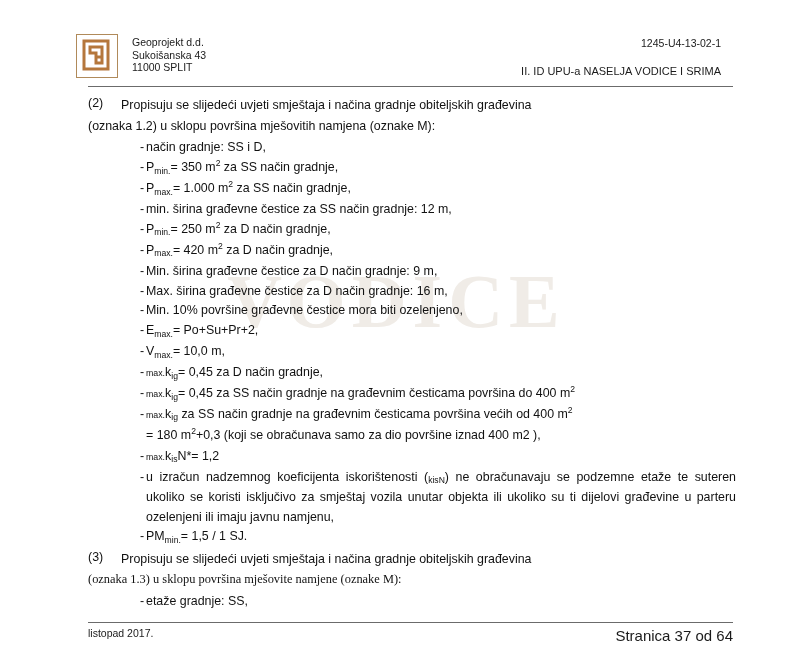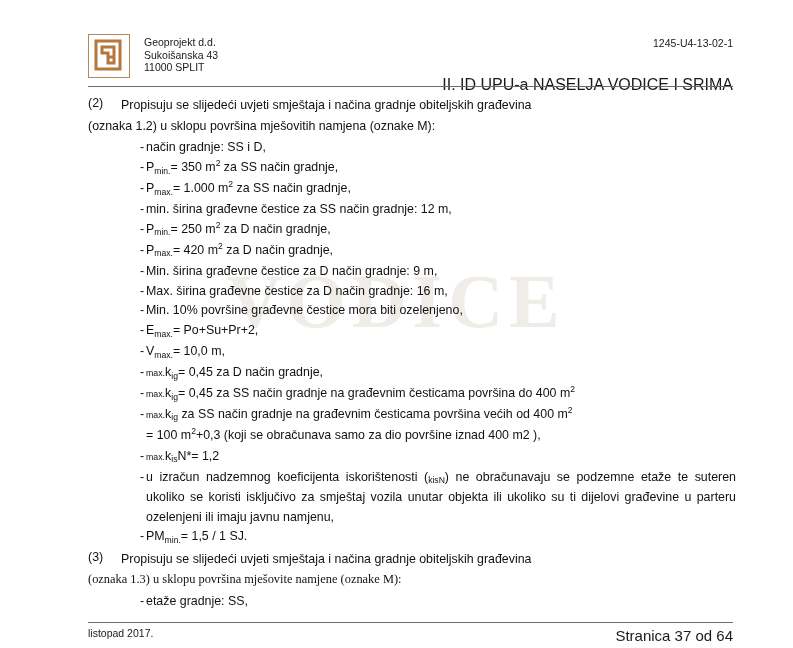--- a/index.html
+++ b/index.html
@@ -33,21 +33,21 @@
     z-index: 0;
   }
   .content {
     position: relative;
     z-index: 1;
   }
 
   
   .header {
     position: absolute;
-    left: 88px;
+    left: 76px;
     top: 32px;
     width: 645px;
     height: 52px;
   }
   .logo {
     position: absolute;
     left: 0;
     top: 2px;
     width: 40px;
     height: 42px;
@@ -68,24 +68,23 @@
     right: 0;
     top: 5px;
     font-size: 10.5px;
     color: #1a1a1a;
     text-align: right;
   }
   .doc-sub {
     position: absolute;
     right: 0;
     top: 33px;
-    font-size: 16px;
+    font-size: 11px;
     color: #1a1a1a;
     text-align: right;
-    margin-top: 11px;
   }
   .rule-top {
     position: absolute;
     left: 88px;
     top: 86px;
     width: 645px;
     border-top: 1.4px solid #6b6b6b;
   }
 
   
@@ -272,21 +271,21 @@
           <span class="txt"><span class="small-pref">max.</span><span>k</span><sub>ig</sub><span>= 0,45 za SS način gradnje na građevnim česticama površina do 400 m</span><sup>2</sup></span>
         </li>
 
         <li>
           <span class="dash">-</span>
           <span class="txt"><span class="small-pref">max.</span><span>k</span><sub>ig</sub><span> za SS način gradnje na građevnim česticama površina većih od 400 m</span><sup>2</sup></span>
         </li>
 
         <li>
           <span class="dash"></span>
-          <span class="txt"><span>= 100 m</span><sup>2</sup><span>+0,3 (koji se obračunava samo za dio površine iznad 400 m2 ),</span></span>
+          <span class="txt"><span>= 180 m</span><sup>2</sup><span>+0,3 (koji se obračunava samo za dio površine iznad 400 m2 ),</span></span>
         </li>
 
         <li>
           <span class="dash">-</span>
           <span class="txt"><span class="small-pref">max.</span><span>k</span><sub>is</sub><span>N*= 1,2</span></span>
         </li>
 
         <li>
           <span class="dash">-</span>
           <span class="txt" style="text-align:justify;"><span>u izračun nadzemnog koeficijenta iskorištenosti (</span><sub>kisN</sub><span>) ne obračunavaju se podzemne etaže te suteren ukoliko se koristi isključivo za smještaj vozila unutar objekta ili ukoliko su ti dijelovi građevine u parteru ozelenjeni ili imaju javnu namjenu,</span></span>

